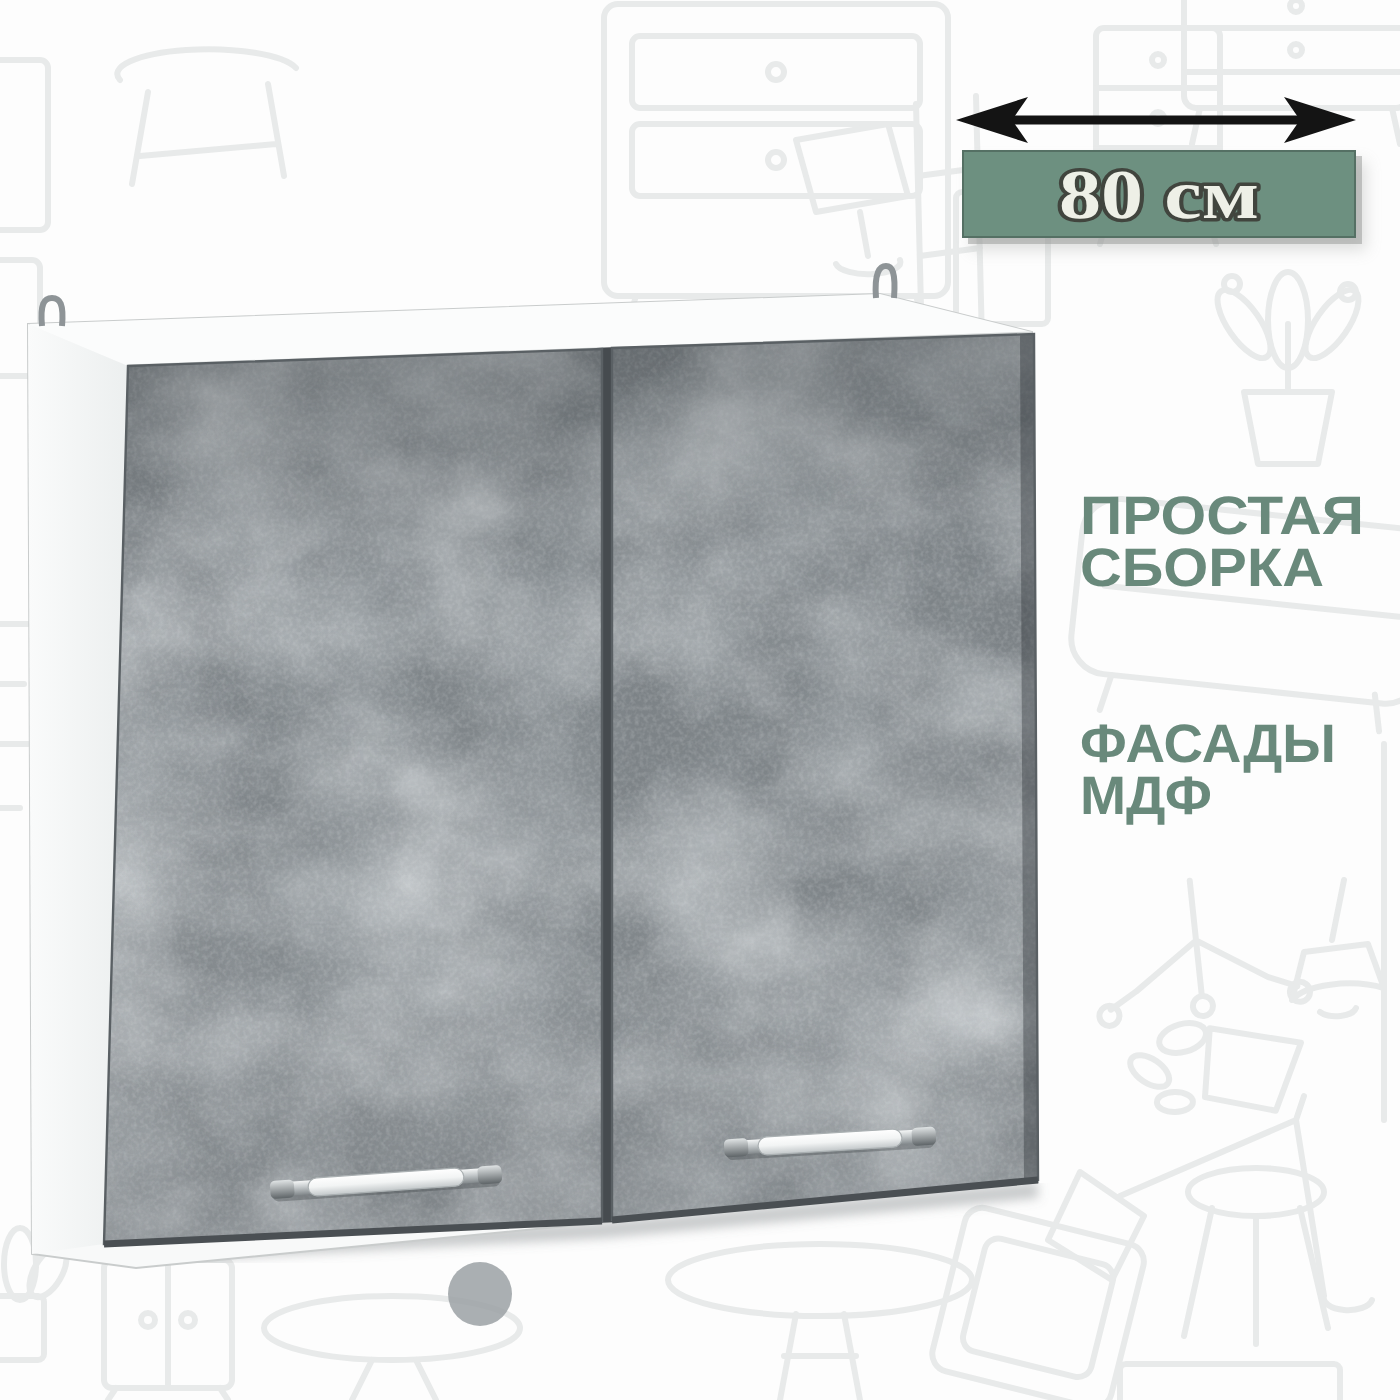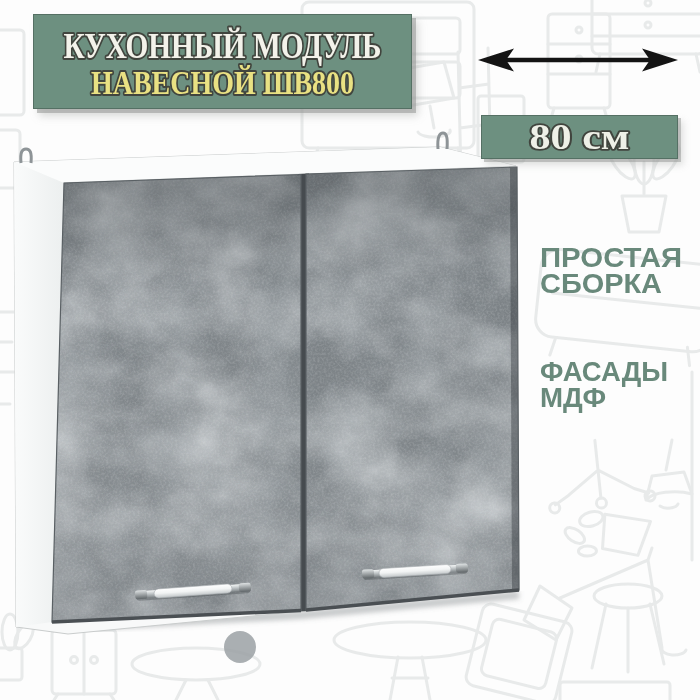--- a/index.html
+++ b/index.html
@@ -13,21 +13,21 @@
           box-shadow:4px 4px 0 rgba(150,152,150,.55), 6px 7px 8px rgba(150,152,150,.35);}
   .banner svg text, .dim-box svg text{
       font-family:"Liberation Serif", serif;font-weight:bold;
       paint-order:stroke;stroke:#41453e;stroke-linejoin:round;}
   .banner .t1{font-size:36px;stroke-width:4px;}
   .banner .t2{font-size:33px;stroke-width:4px;}
   
   .arrow-svg{position:absolute;left:474px;top:42px;}
   .dim-box{position:absolute;left:481px;top:75px;width:195px;height:42px;
            background:#6d9080;border:1px solid rgba(70,92,81,.6);
-           box-shadow:3px 3px 0 rgba(150,152,150,.5), 5px 6px 7px rgba(150,152,150,.3);margin-top:40px;}
+           box-shadow:3px 3px 0 rgba(150,152,150,.5), 5px 6px 7px rgba(150,152,150,.3);}
   .dim-box svg text{font-size:35px;stroke-width:3.5px;}
   
   .features-svg{position:absolute;left:535px;top:233px;}
   .features-svg text{font-family:"Liberation Sans",sans-serif;font-weight:bold;font-size:27px;}
   .dd{stroke:#e8eaea;stroke-width:3;fill:none;stroke-linecap:round;stroke-linejoin:round;}
 </style>
 </head>
 <body>
 
 <div class="stage">
@@ -224,26 +224,20 @@
     </g>
     <g transform="translate(415,571) rotate(-3.5)">
       <rect x="-52" y="0" width="104" height="6" rx="3" fill="#3d4245" opacity="0.35"></rect>
       <rect x="-52" y="-3.5" width="104" height="7" rx="3.5" fill="url(#chrome)"></rect>
       <rect x="-53" y="-4.5" width="12" height="9" rx="2.5" fill="url(#chromeDark)"></rect>
       <rect x="41" y="-4.5" width="12" height="9" rx="2.5" fill="url(#chromeDark)"></rect>
       <rect x="-36" y="-4.5" width="72" height="9" rx="4.5" fill="url(#sleeve)" stroke="#aab0b2" stroke-width="0.6"></rect>
     </g>
   </svg>
 
-  <div class="banner">
-    <svg width="377" height="93" viewBox="0 0 377 93">
-      <text class="t1" x="188.5" y="43" text-anchor="middle" textLength="318" lengthAdjust="spacingAndGlyphs" fill="#f3f2ea">КУХОННЫЙ МОДУЛЬ</text>
-      <text class="t2" x="188.5" y="79" text-anchor="middle" textLength="263" lengthAdjust="spacingAndGlyphs" fill="#e9e183">НАВЕСНОЙ ШВ800</text>
-    </svg>
-  </div>
 
   <svg class="arrow-svg" width="208" height="36" viewBox="0 0 208 36">
     <line x1="22" y1="18" x2="186" y2="18" stroke="#141414" stroke-width="4.5"></line>
     <polygon points="4,18 40,6.5 32,18 40,29.5" fill="#141414"></polygon>
     <polygon points="204,18 168,6.5 176,18 168,29.5" fill="#141414"></polygon>
   </svg>
 
   <div class="dim-box">
     <svg width="195" height="42" viewBox="0 0 195 42">
       <text x="97.5" y="33" text-anchor="middle" textLength="100" lengthAdjust="spacingAndGlyphs" fill="#eef0e7">80 см</text>

